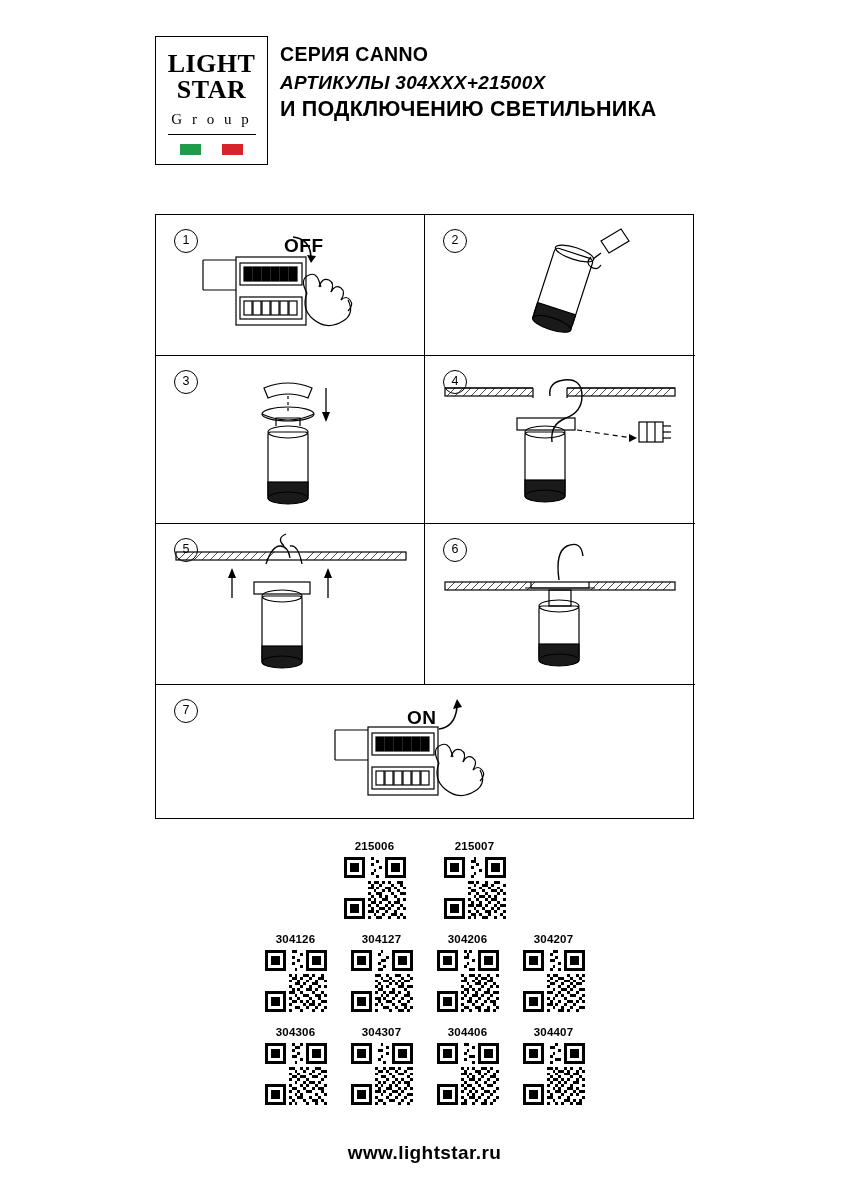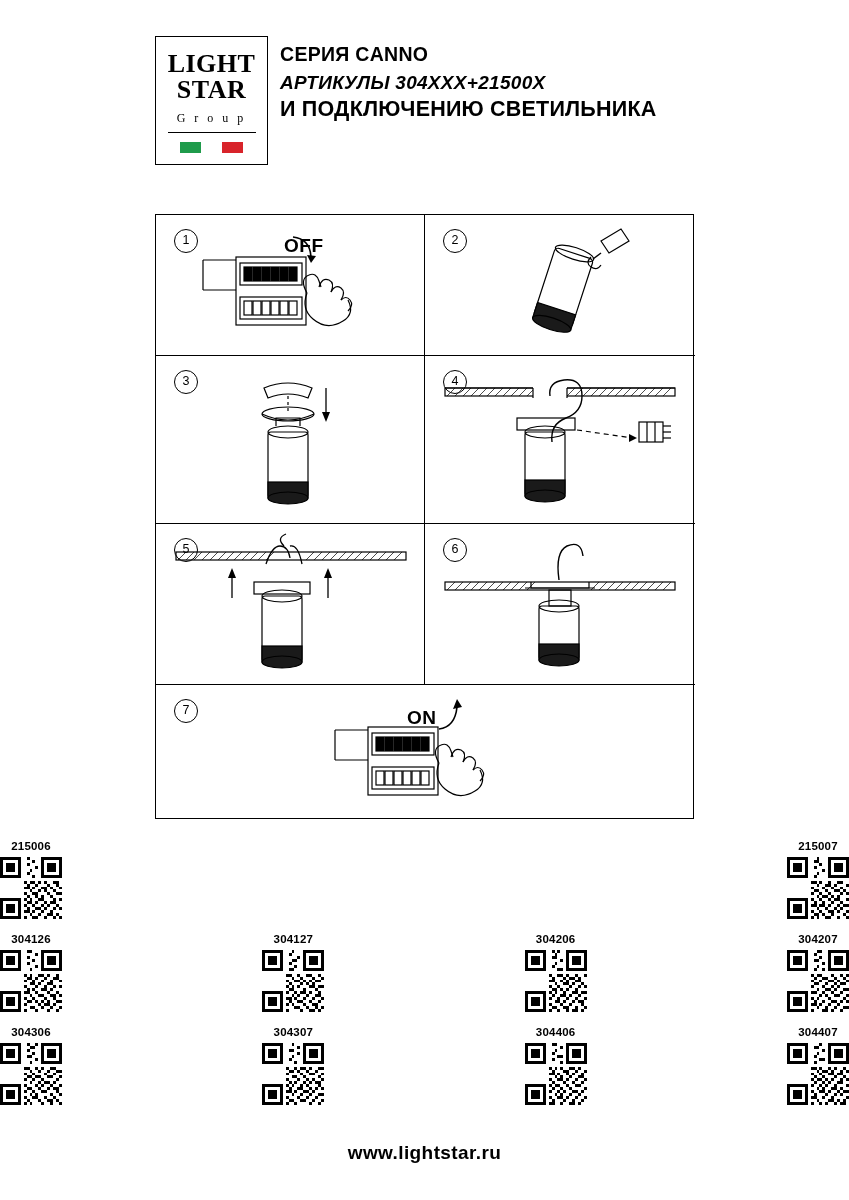--- a/index.html
+++ b/index.html
@@ -51,21 +51,21 @@
   }
   .logo-star {
     font-family: "Liberation Serif", serif;
     font-weight: bold;
     font-size: 26px;
     letter-spacing: 0.5px;
     line-height: 1;
   }
   .logo-group {
     font-family: "Liberation Serif", serif;
-    font-size: 12px;
+    font-size: 15px;
     letter-spacing: 3px;
     margin-top: 8px;
   }
   .logo-rule {
     width: 88px;
     height: 1px;
     background: #000;
     margin: 6px auto 0 auto;
   }
   .logo-flag {
@@ -153,21 +153,21 @@
 
   
   .qr-section {
     position: absolute;
     left: 0;
     top: 840px;
     width: 849px;
   }
   .qr-row {
     display: flex;
-    justify-content: space-between;
+    justify-content: center;
     gap: 24px;
     margin-bottom: 14px;
   }
   .qr-item { text-align: center; width: 62px; }
   .qr-label {
     font-size: 11.5px;
     font-weight: bold;
     letter-spacing: 0.2px;
     margin-bottom: 5px;
     font-family: "Liberation Sans", sans-serif;

